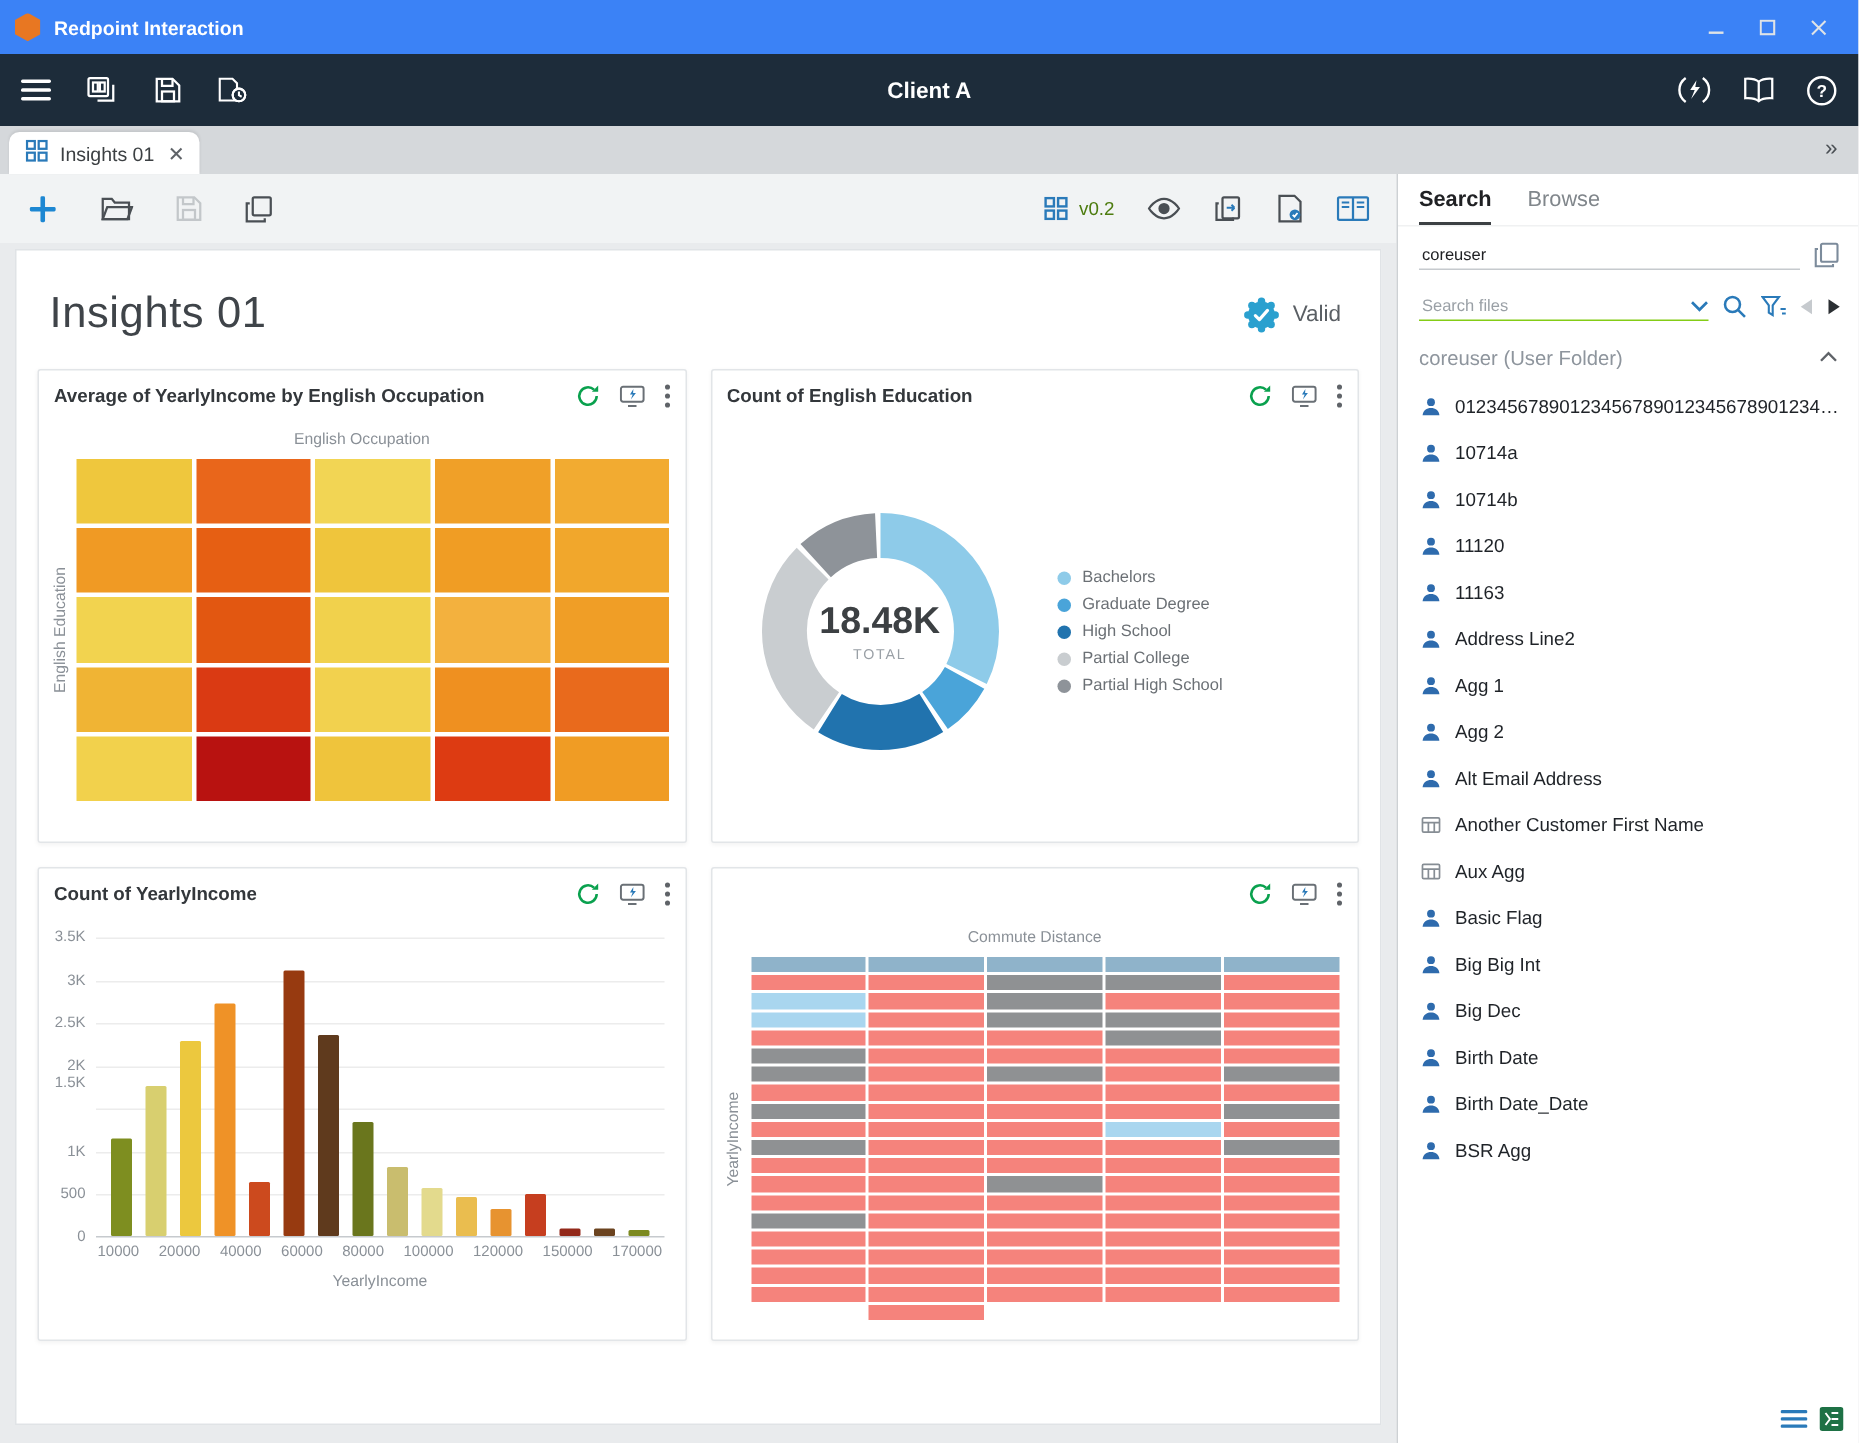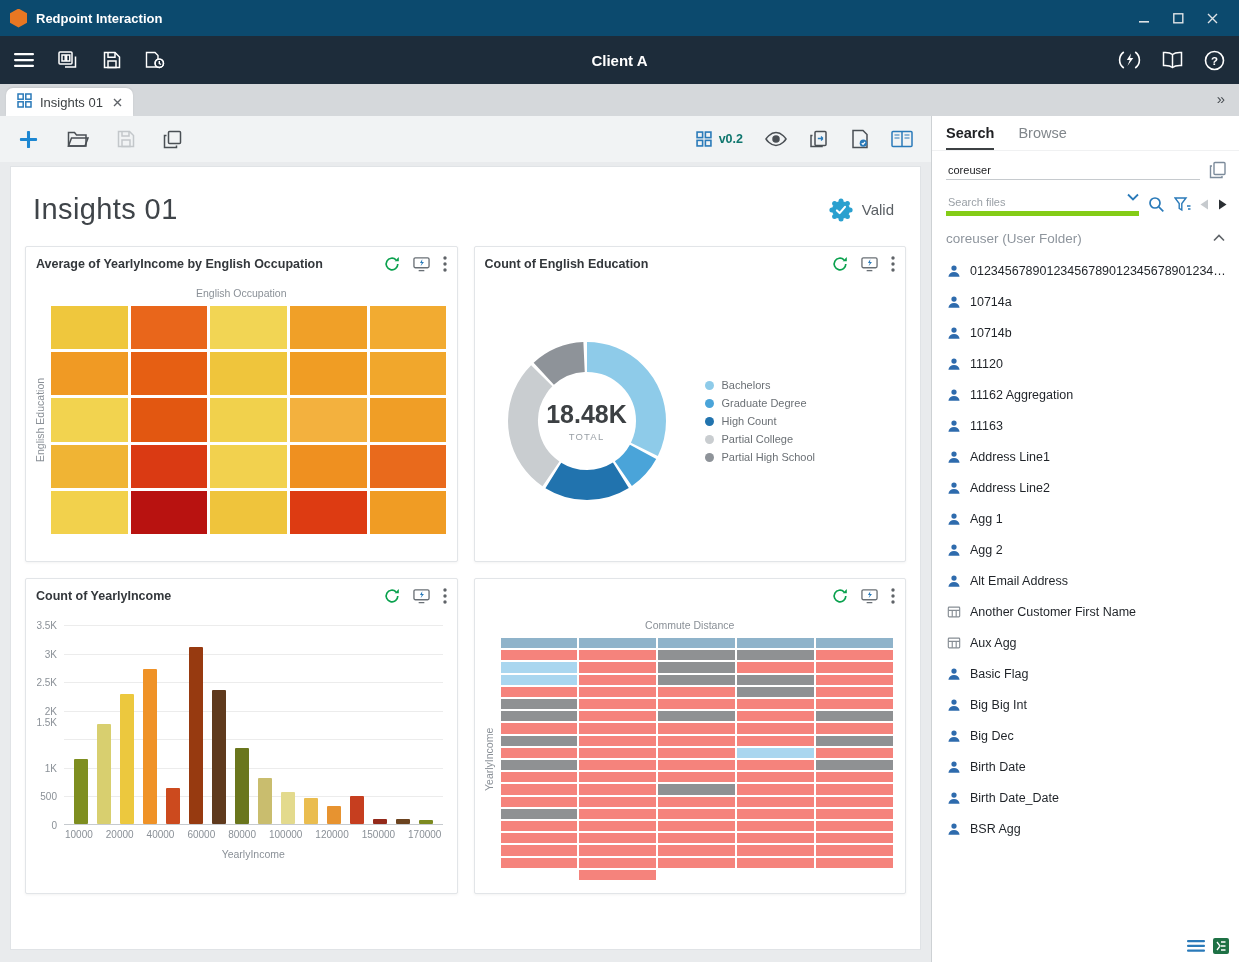--- a/index.html
+++ b/index.html
@@ -1,20 +1,20 @@
 <!DOCTYPE html>
 <html><head>
 <meta charset="utf-8">
 <style>
   *{margin:0;padding:0;box-sizing:border-box}
   html,body{width:1239px;height:962px;overflow:hidden}
   body{font-family:"Liberation Sans",sans-serif;background:#e9ebed;color:#3c4043;font-size:13px}
 
   
-  .titlebar{height:36px;background:#0c4a6e;display:flex;align-items:center;padding:0 10px;gap:9px}
+  .titlebar{height:36px;background:#3b82f6;display:flex;align-items:center;padding:0 10px;gap:9px}
   .tb-logo{width:17px;height:19px;background:#e87722;clip-path:polygon(50% 0,100% 25%,100% 75%,50% 100%,0 75%,0 25%)}
   .tb-title{color:#fff;font-size:13px;font-weight:bold}
   .win-controls{margin-left:auto;display:flex}
   .win-btn{width:34px;height:28px;display:flex;align-items:center;justify-content:center;cursor:pointer}
 
   
   .appbar{height:48px;background:#1d2c3a;display:flex;align-items:center;padding:0 14px}
   .ab-left{flex:1;display:flex;align-items:center;gap:24px}
   .ab-center{color:#fff;font-size:15px;font-weight:bold;white-space:nowrap}
   .ab-right{flex:1;display:flex;align-items:center;justify-content:flex-end;gap:20px}
@@ -31,21 +31,21 @@
   .content-row{display:flex;height:846px}
   .main{flex:1;display:flex;flex-direction:column;background:#e9ebed;min-width:0}
   .sidebar{width:308px;background:#fff;border-left:1px solid #cdd1d4;display:flex;flex-direction:column}
 
   
   .main-toolbar{height:46px;background:#f1f3f4;display:flex;align-items:center;padding:0 18px}
   .mt-left{display:flex;align-items:center;gap:28px}
   .mt-right{margin-left:auto;display:flex;align-items:center;gap:22px}
   .mt-icon{display:flex;align-items:center;cursor:pointer}
   .mt-version{display:flex;align-items:center;gap:7px}
-  .mt-version-text{font-size:12.5px;color:#0f766e;font-weight:bold}
+  .mt-version-text{font-size:12.5px;color:#4d7c0f;font-weight:normal}
 
   
   .canvas{flex:1;margin:4px 10px 12px;background:#fff;border:1px solid #e0e3e6;overflow:hidden;display:flex;flex-direction:column}
   .page-head{display:flex;align-items:center;padding:26px 26px 20px 22px}
   .page-title{font-size:29px;font-weight:300;color:#3f4449;letter-spacing:.4px}
   .valid-badge{margin-left:auto;display:flex;align-items:center;gap:9px}
   .valid-label{font-size:15px;color:#5a5f64}
 
   .cards{display:grid;grid-template-columns:1fr 1fr;gap:16px;padding:0 14px 14px}
   .card{background:#fff;border:1px solid #e2e5e8;border-radius:2px;box-shadow:0 1px 3px rgba(0,0,0,.05);height:316px;overflow:hidden}
@@ -93,21 +93,21 @@
 
   
   .side-tabs{height:35px;display:flex;align-items:flex-end;gap:24px;padding:0 14px;border-bottom:1px solid #f0f1f2}
   .side-tab{font-size:14.5px;color:#80868b;padding-bottom:7px;border-bottom:2px solid transparent;cursor:pointer}
   .side-tab.active{color:#202124;font-weight:bold;border-bottom-color:#3c4043}
   .side-row{display:flex;align-items:center;padding:0 12px 0 14px;gap:9px}
   .row1{height:36px;padding-top:2px}
   .row2{height:34px}
   .side-input{flex:1;border:none;border-bottom:1px solid #c6cace;outline:none;background:transparent;font-size:11px;color:#202124;padding:3px 2px;min-width:0;font-family:"Liberation Sans",sans-serif}
   .side-input::placeholder{color:#9aa0a6}
-  .side-select{flex:1;display:flex;align-items:flex-start;border-bottom:5px solid #84cc16;min-width:0}
+  .side-select{flex:1;display:flex;align-items:center;border-bottom:1px solid #84cc16;min-width:0}
   .side-select .side-input{border-bottom:none}
   .side-ic{display:flex;align-items:center;cursor:pointer;flex:0 0 auto}
   .folder-head{height:34px;display:flex;align-items:center;padding:0 14px;cursor:pointer}
   .folder-label{flex:1;font-size:13.5px;color:#8e959d;white-space:nowrap;overflow:hidden;text-overflow:ellipsis}
   .file-list{flex:1;overflow:hidden}
   .file-item{height:31px;display:flex;align-items:center;gap:9px;padding:0 8px 0 15px;cursor:pointer}
   .fi-icon{display:flex;align-items:center;flex:0 0 auto}
   .fi-label{font-size:12.5px;color:#1f2328;white-space:nowrap;overflow:hidden;text-overflow:ellipsis}
   .side-footer{height:26px;display:flex;align-items:center;justify-content:flex-end;gap:8px;padding:0 10px 6px}
 </style>
@@ -420,21 +420,21 @@
                   <div class="legend-item">
                     <span class="legend-dot" style="background: rgb(142, 203, 233);"></span>
                     <span class="legend-label">Bachelors</span>
                   </div>
                   <div class="legend-item">
                     <span class="legend-dot" style="background: rgb(74, 164, 217);"></span>
                     <span class="legend-label">Graduate Degree</span>
                   </div>
                   <div class="legend-item">
                     <span class="legend-dot" style="background: rgb(33, 115, 174);"></span>
-                    <span class="legend-label">High Count</span>
+                    <span class="legend-label">High School</span>
                   </div>
                   <div class="legend-item">
                     <span class="legend-dot" style="background: rgb(201, 205, 208);"></span>
                     <span class="legend-label">Partial College</span>
                   </div>
                   <div class="legend-item">
                     <span class="legend-dot" style="background: rgb(142, 147, 153);"></span>
                     <span class="legend-label">Partial High School</span>
                   </div>
                 </div>
@@ -810,43 +810,21 @@
         </div>
         <div class="file-item">
           <span class="fi-icon">
             <svg width="14" height="14" viewBox="0 0 16 16">
               <g fill="#2e6bad">
                 <circle cx="8" cy="4.7" r="3"></circle>
                 <path d="M1.6 14.6c.4-3.7 3.1-5.5 6.4-5.5s6 1.8 6.4 5.5z"></path>
               </g>
             </svg>
           </span>
-          <span class="fi-label">11162 Aggregation</span>
-        </div>
-        <div class="file-item">
-          <span class="fi-icon">
-            <svg width="14" height="14" viewBox="0 0 16 16">
-              <g fill="#2e6bad">
-                <circle cx="8" cy="4.7" r="3"></circle>
-                <path d="M1.6 14.6c.4-3.7 3.1-5.5 6.4-5.5s6 1.8 6.4 5.5z"></path>
-              </g>
-            </svg>
-          </span>
           <span class="fi-label">11163</span>
-        </div>
-        <div class="file-item">
-          <span class="fi-icon">
-            <svg width="14" height="14" viewBox="0 0 16 16">
-              <g fill="#2e6bad">
-                <circle cx="8" cy="4.7" r="3"></circle>
-                <path d="M1.6 14.6c.4-3.7 3.1-5.5 6.4-5.5s6 1.8 6.4 5.5z"></path>
-              </g>
-            </svg>
-          </span>
-          <span class="fi-label">Address Line1</span>
         </div>
         <div class="file-item">
           <span class="fi-icon">
             <svg width="14" height="14" viewBox="0 0 16 16">
               <g fill="#2e6bad">
                 <circle cx="8" cy="4.7" r="3"></circle>
                 <path d="M1.6 14.6c.4-3.7 3.1-5.5 6.4-5.5s6 1.8 6.4 5.5z"></path>
               </g>
             </svg>
           </span>

